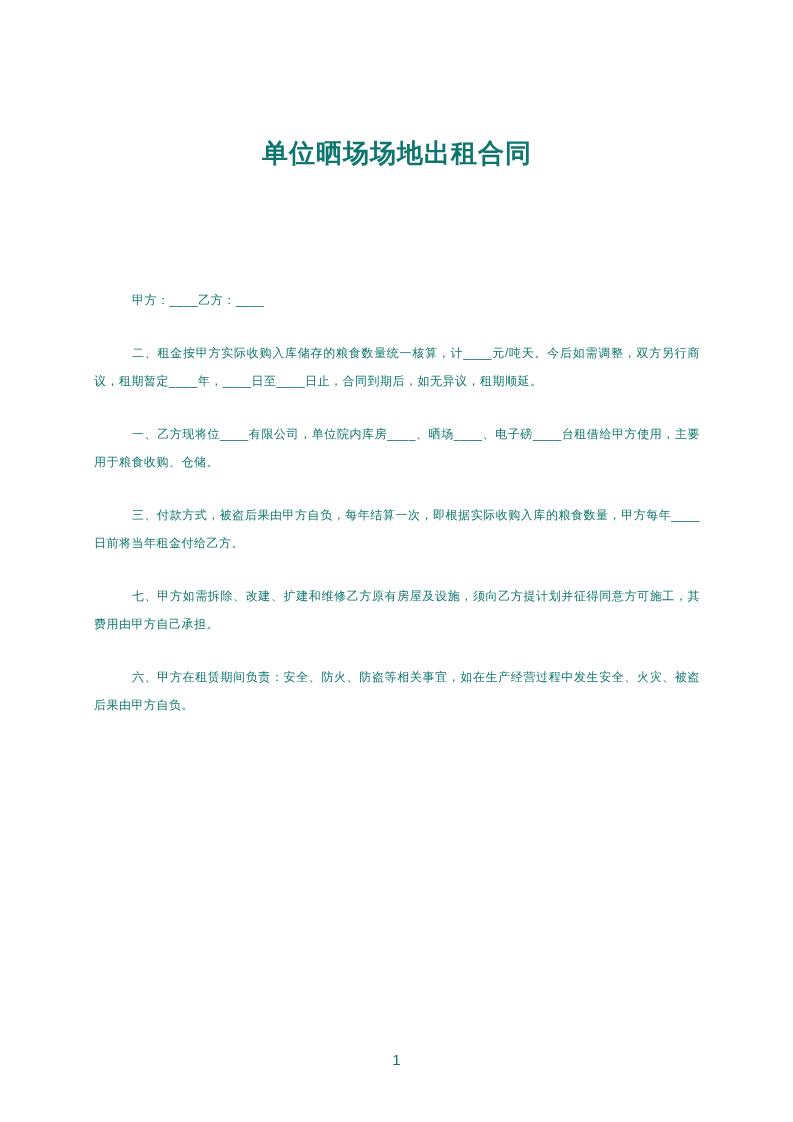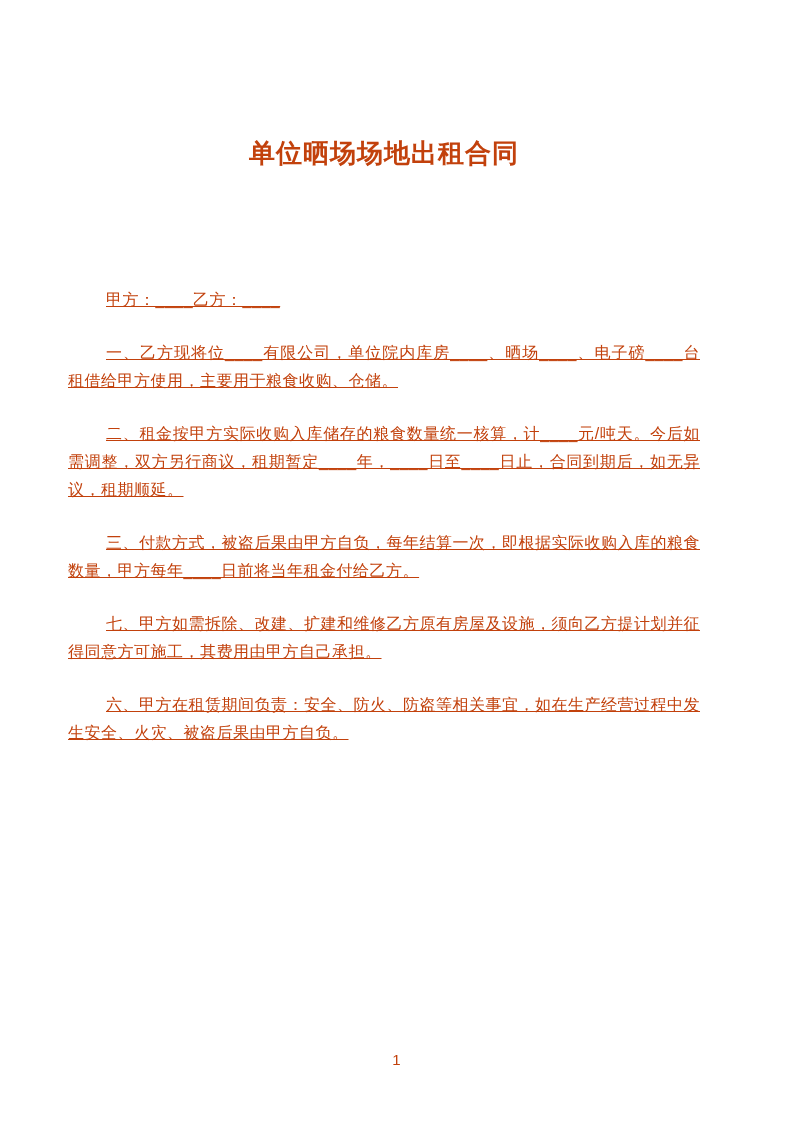--- a/index.html
+++ b/index.html
@@ -6,44 +6,43 @@
     margin: 0;
     padding: 0;
     background: #ffffff;
   }
   .page {
     position: relative;
     width: 793px;
     height: 1122px;
     margin: 0;
     background: #ffffff;
-    color: #c2410c;
+    color: #0f766e;
     box-sizing: border-box;
-    padding: 138px 93px 0 68px;
+    padding: 138px 93px 0 94px;
     font-family: "Liberation Sans", sans-serif;
     overflow: hidden;
   }
   .doc-title {
     font-size: 26px;
     line-height: 30px;
     font-weight: 700;
     text-align: center;
     letter-spacing: 1px;
     margin: 0 0 118px 0;
   }
   .para {
-    font-size: 16px;
+    font-size: 12px;
     line-height: 28px;
     font-weight: 400;
     letter-spacing: 0.5px;
     text-align: justify;
     text-indent: 38px;
     margin: 0 0 25px 0;
     word-break: break-all;
-    text-decoration: underline;
   }
   .page-number {
     position: absolute;
     left: 0;
     right: 0;
     bottom: 52px;
     text-align: center;
     font-size: 15px;
     line-height: 20px;
     font-weight: 400;
@@ -52,23 +51,23 @@
 </head>
 <body>
 
 <div class="page">
 
   <h1 class="doc-title">单位晒场场地出租合同</h1>
 
   <p class="para">甲方：____乙方：____</p>
 
 
+  <p class="para">二、租金按甲方实际收购入库储存的粮食数量统一核算，计____元/吨天。今后如需调整，双方另行商议，租期暂定____年，____日至____日止，合同到期后，如无异议，租期顺延。</p>
+
   <p class="para">一、乙方现将位____有限公司，单位院内库房____、晒场____、电子磅____台租借给甲方使用，主要用于粮食收购、仓储。</p>
-
-  <p class="para">二、租金按甲方实际收购入库储存的粮食数量统一核算，计____元/吨天。今后如需调整，双方另行商议，租期暂定____年，____日至____日止，合同到期后，如无异议，租期顺延。</p>
 
   <p class="para">三、付款方式，被盗后果由甲方自负，每年结算一次，即根据实际收购入库的粮食数量，甲方每年____日前将当年租金付给乙方。</p>
 
 
 
   <p class="para">七、甲方如需拆除、改建、扩建和维修乙方原有房屋及设施，须向乙方提计划并征得同意方可施工，其费用由甲方自己承担。</p>
 
   <p class="para">六、甲方在租赁期间负责：安全、防火、防盗等相关事宜，如在生产经营过程中发生安全、火灾、被盗后果由甲方自负。</p>
 
   <div class="page-number">1</div>

